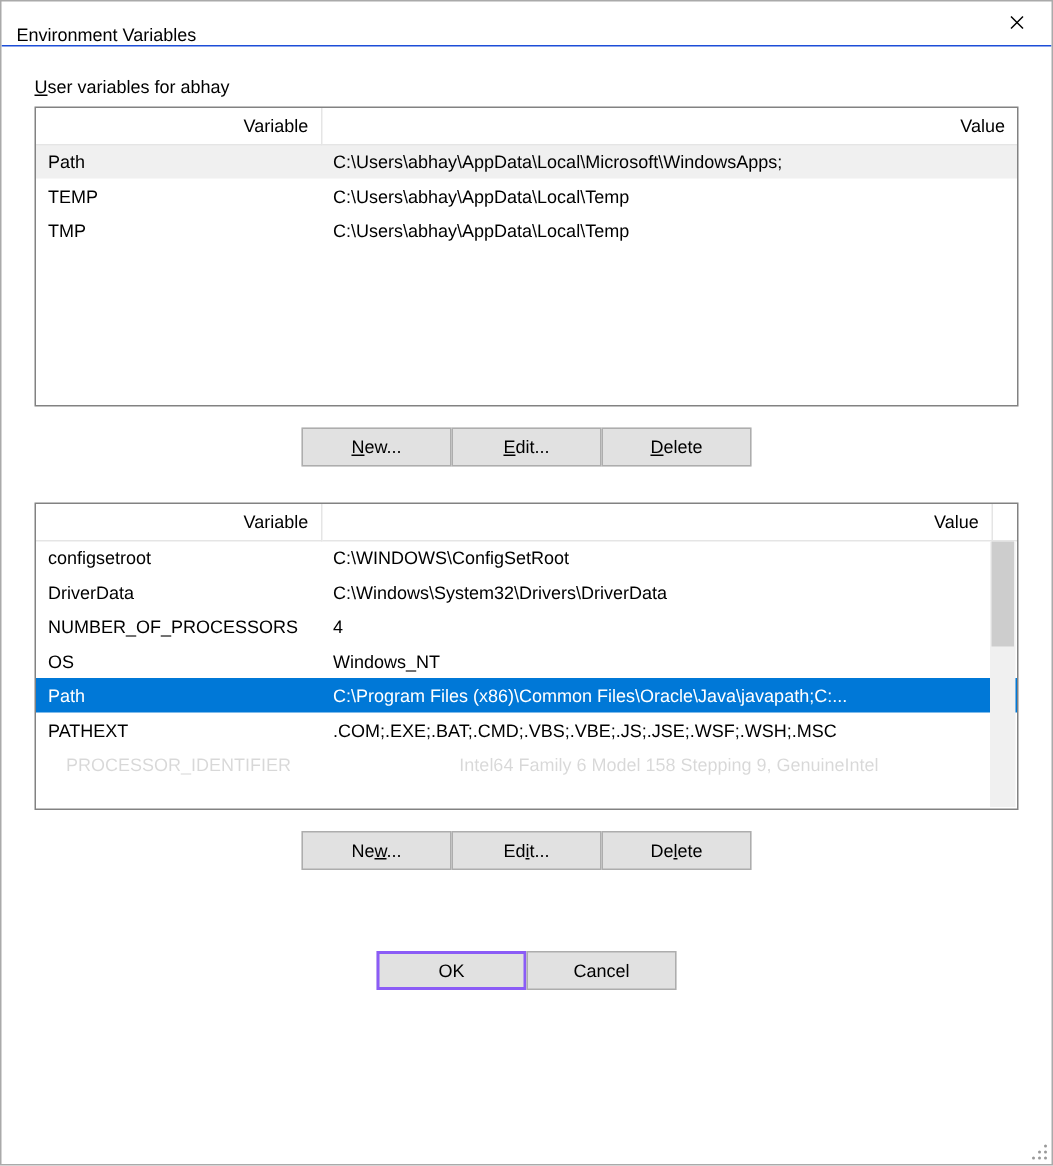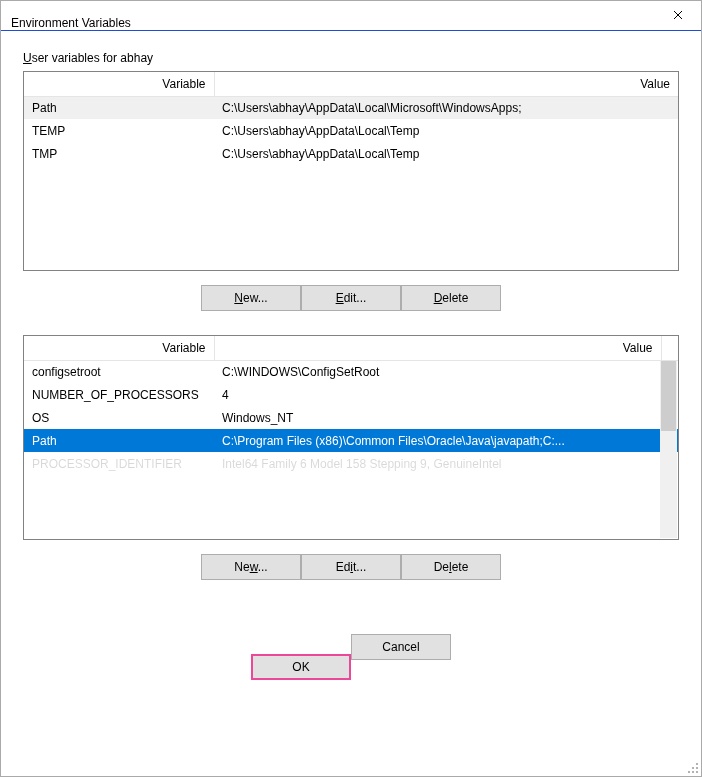--- a/index.html
+++ b/index.html
@@ -120,36 +120,36 @@
       height: 26px;
       border: 1px solid #adadad;
       background: #e1e1e1;
       font-family: inherit;
       font-size: 12px;
       cursor: default;
       text-align: center;
       padding: 0;
     }
     .btn.default-btn {
-      border: 2px solid #ec4899;
-      margin-top: 20px;
+      border: 2px solid #8b5cf6;
     }
 
     .resize-grip {
       position: absolute;
       right: 2px;
       bottom: 2px;
       width: 14px;
       height: 14px;
       color: #999;
     }
     .resize-grip svg { display: block; }
 
     .sys-table-container .tbl tbody tr:last-child td {
        opacity: 0.15;
+       text-align: center;
     }
   </style>
 </head>
 <body>
 
 <div class="titlebar">
   <span class="titlebar-text">Environment Variables</span>
   <div class="title-close-btn">
     <span>
       <svg width="10" height="10" viewBox="0 0 10 10">
@@ -214,30 +214,38 @@
           <th>Value</th>
           <th></th>
         </tr>
       </thead>
       <tbody id="sys-tbody">
           <tr>
             <td>configsetroot</td>
             <td colspan="2">C:\WINDOWS\ConfigSetRoot</td>
           </tr>
           <tr>
+            <td>DriverData</td>
+            <td colspan="2">C:\Windows\System32\Drivers\DriverData</td>
+          </tr>
+          <tr>
             <td>NUMBER_OF_PROCESSORS</td>
             <td colspan="2">4</td>
           </tr>
           <tr>
             <td>OS</td>
             <td colspan="2">Windows_NT</td>
           </tr>
           <tr class="sel-active">
             <td>Path</td>
             <td colspan="2">C:\Program Files (x86)\Common Files\Oracle\Java\javapath;C:...</td>
+          </tr>
+          <tr>
+            <td>PATHEXT</td>
+            <td colspan="2">.COM;.EXE;.BAT;.CMD;.VBS;.VBE;.JS;.JSE;.WSF;.WSH;.MSC</td>
           </tr>
           <tr>
             <td>PROCESSOR_IDENTIFIER</td>
             <td colspan="2">Intel64 Family 6 Model 158 Stepping 9, GenuineIntel</td>
           </tr>
         </tbody>
     </table>
     <div class="scrollbar">
       <div class="scroll-thumb"></div>
     </div>

